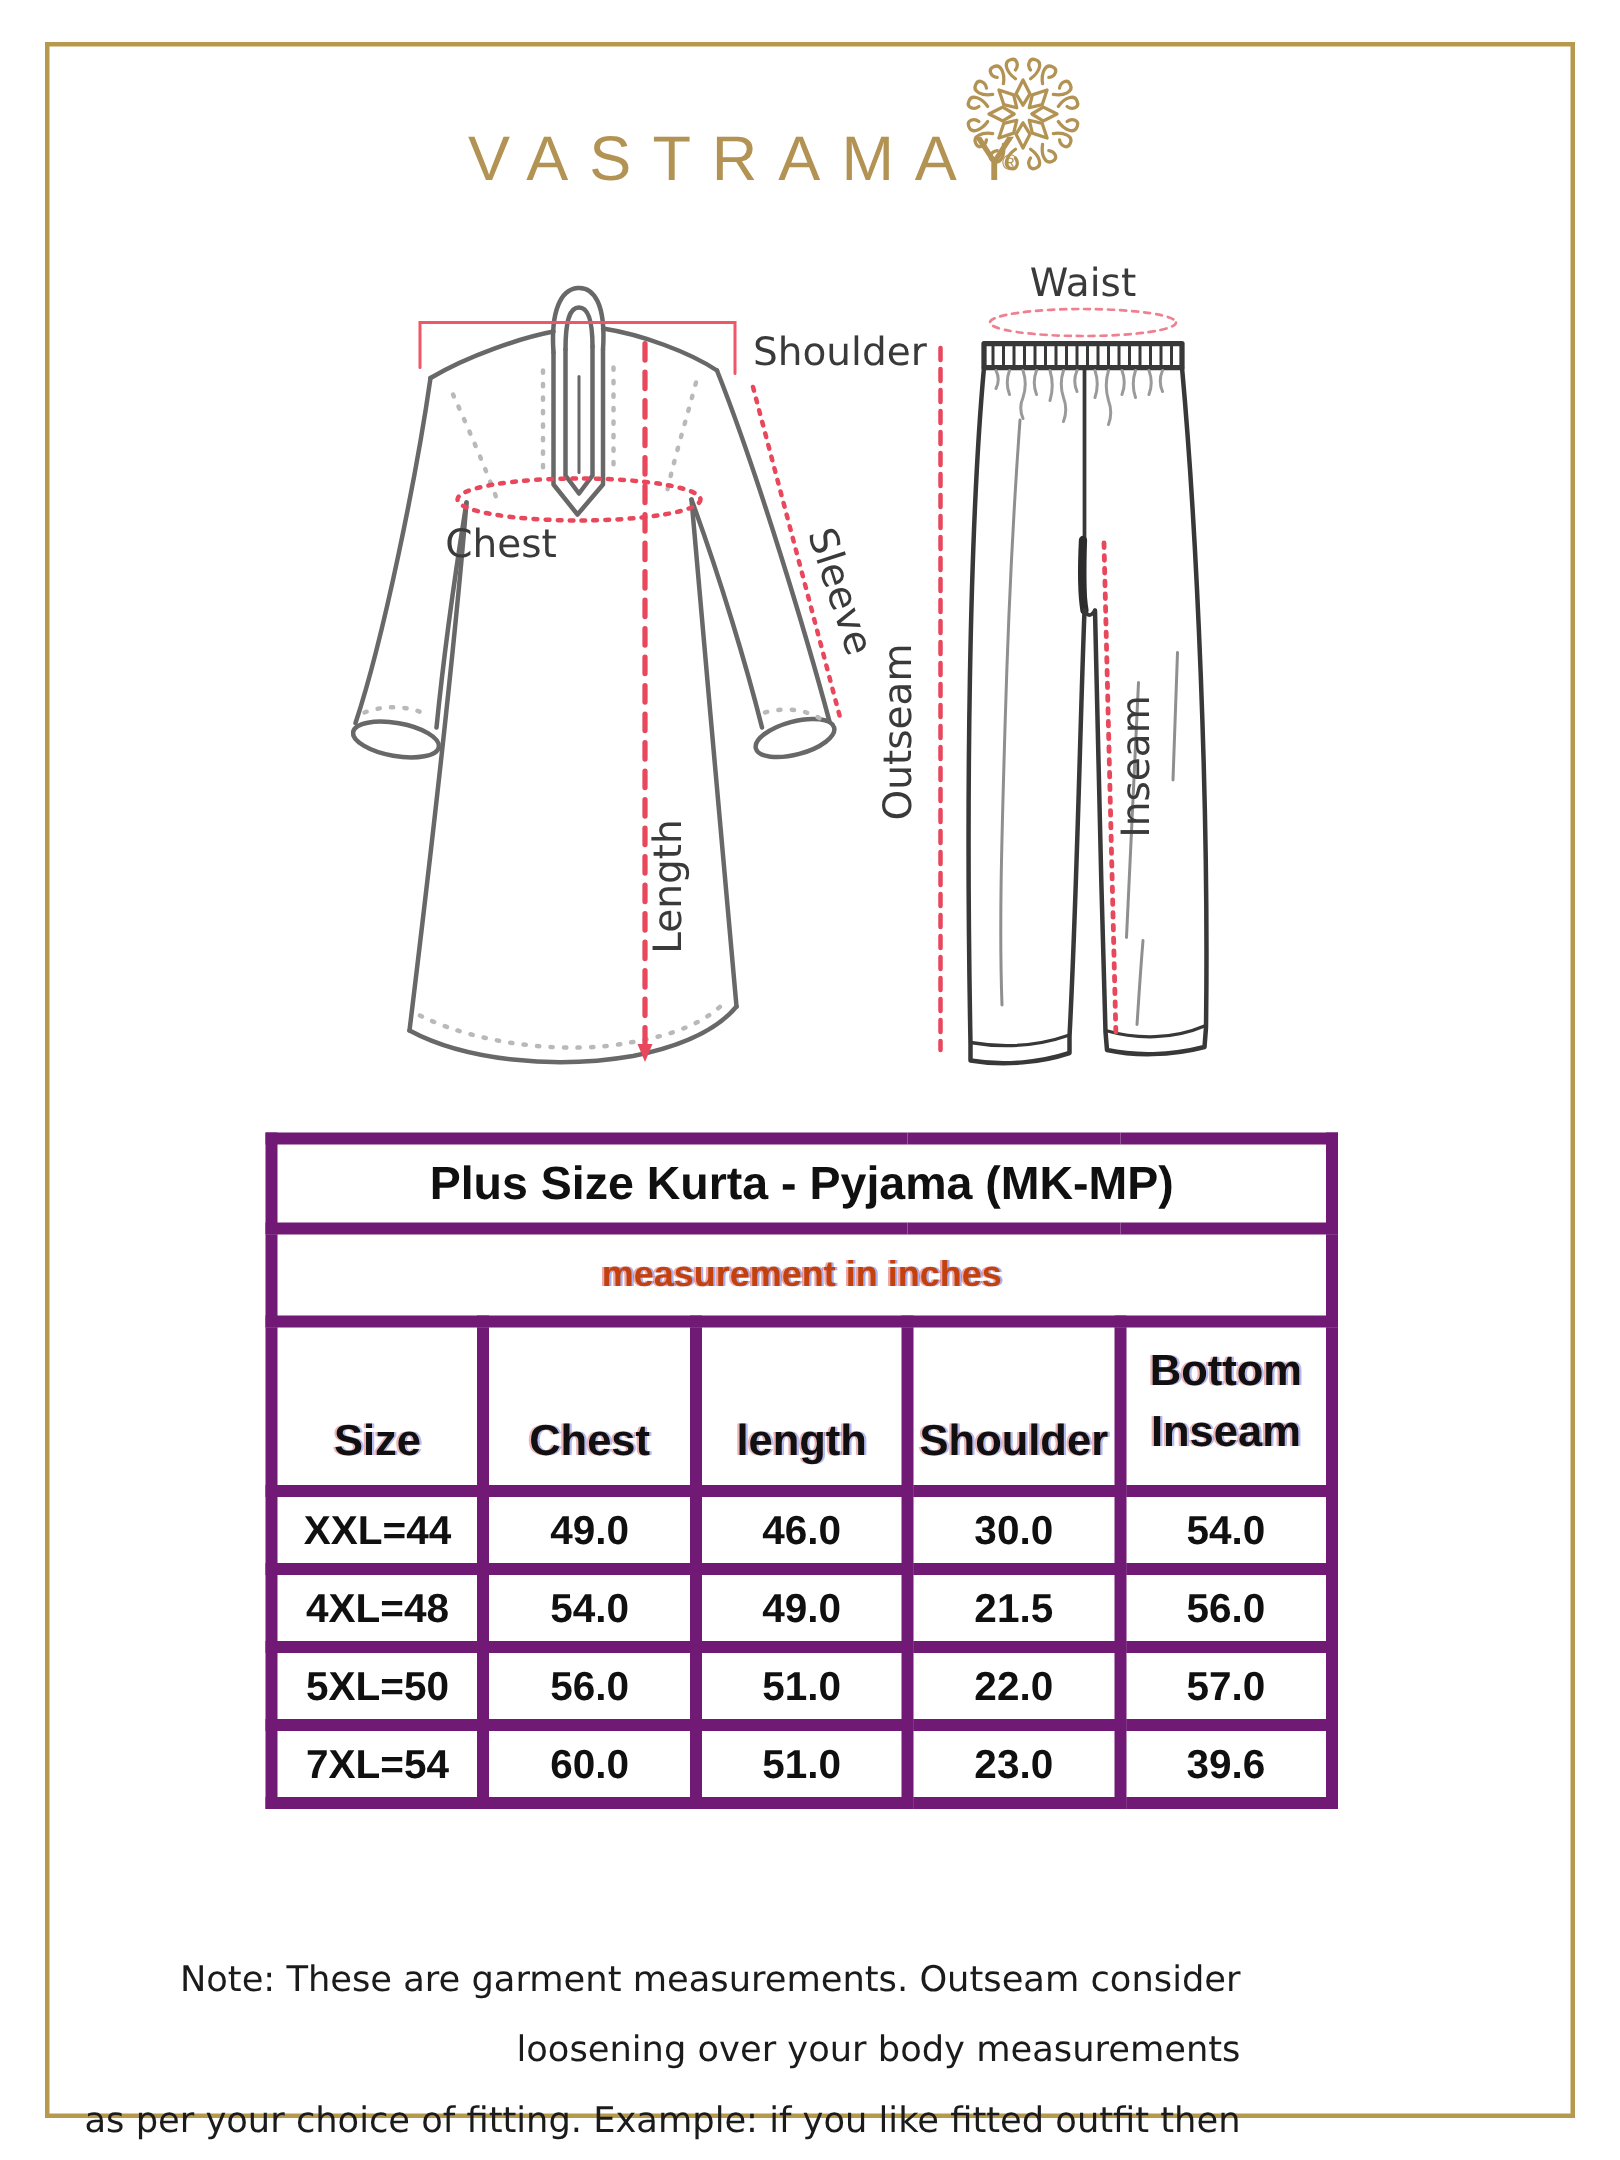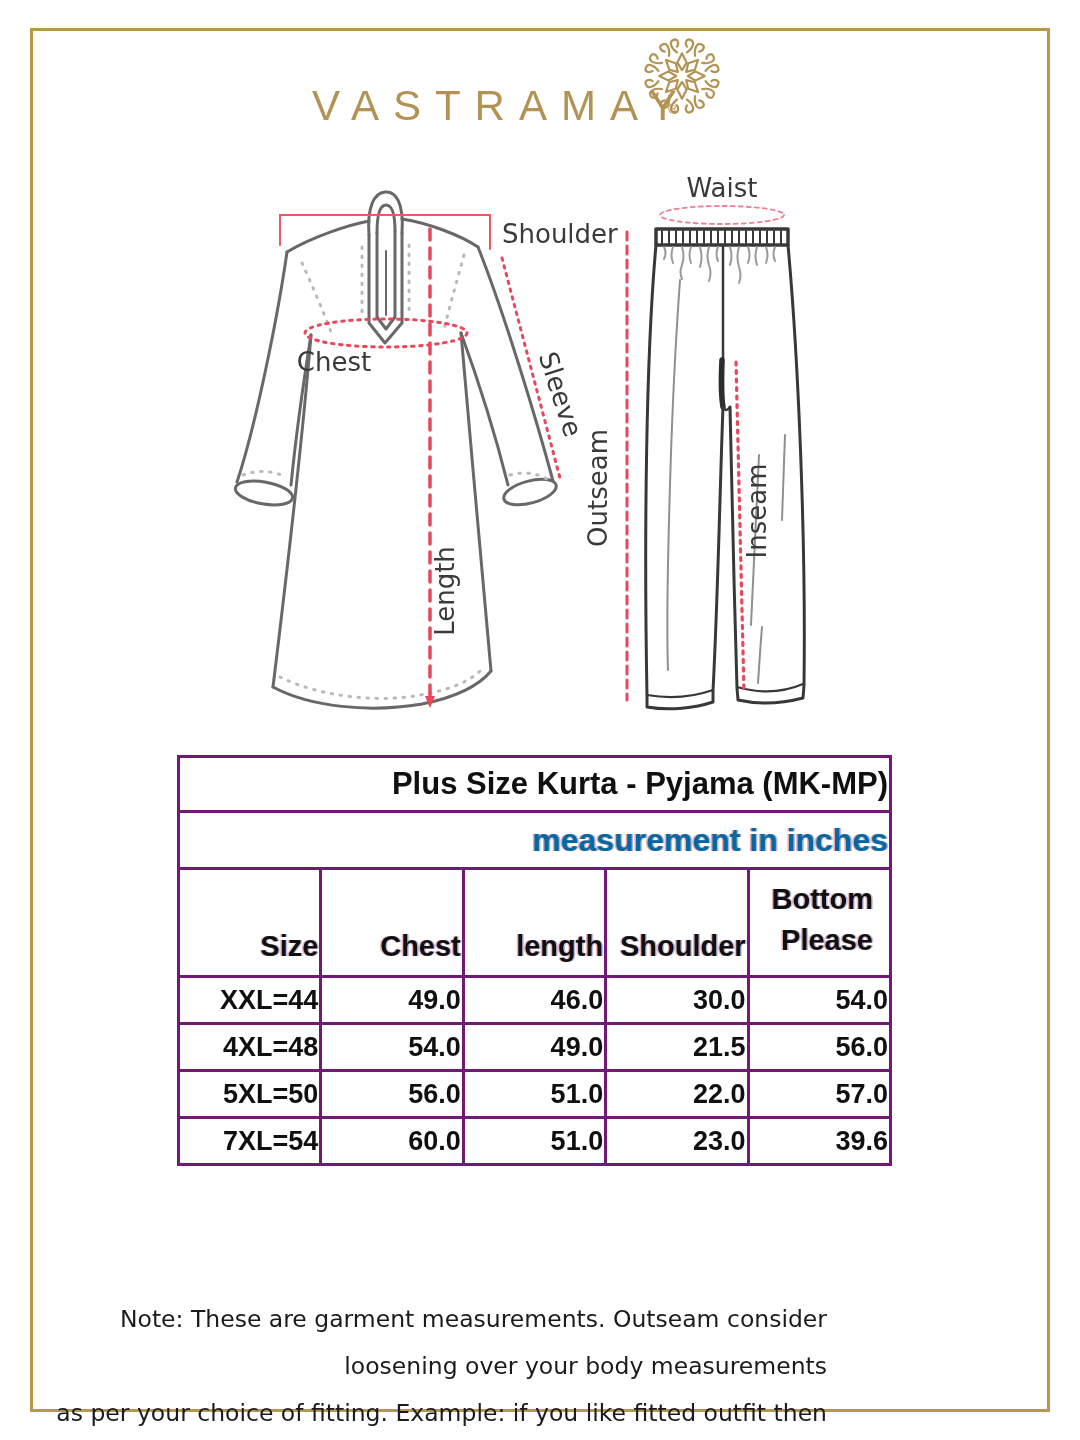--- a/index.html
+++ b/index.html
@@ -11,23 +11,23 @@
   .brand-reg{position:absolute;left:668px;top:100px;font-family:"Liberation Sans",sans-serif;
     font-size:15px;color:#b39353;}
   .brand-icon{position:absolute;left:640px;top:34px;width:84px;height:84px;}
   
   .diagram{position:absolute;left:40px;top:155px;width:1000px;height:595px;}
   .diagram text{font-family:"DejaVu Sans",sans-serif;font-size:26px;fill:#3a3a3a;}
   
   .size-table{position:absolute;left:177px;top:755px;width:715px;border-collapse:collapse;
     table-layout:fixed;font-family:"Liberation Sans",sans-serif;font-weight:bold;color:#101010;
     border:3px solid #111;}
-  .size-table td,.size-table th{border:3px solid #701a75;text-align:right;}
+  .size-table td,.size-table th{border:8px solid #701a75;text-align:center;}
   .t-title{height:50px;font-size:31px;}
-  .t-sub{height:52px;font-size:32px;color:#0369a1;
+  .t-sub{height:52px;font-size:24px;color:#c2410c;
     text-shadow:-1.5px 0 rgba(210,40,40,.40),1.5px 0 rgba(40,60,220,.40);}
   .t-head th{height:92px;font-size:29px;vertical-align:bottom;padding-bottom:12px;
     text-shadow:-1.5px 0 rgba(210,40,40,.35),1.5px 0 rgba(40,60,220,.35);}
   .t-head th.bl{vertical-align:middle;padding:0 16px 6px 16px;line-height:1.4;}
   .size-table tbody td{height:42px;font-size:27px;}
   
   .note{position:absolute;left:52px;right:62px;top:1296px;font-family:"DejaVu Sans",sans-serif;
     font-size:23.5px;color:#1b1b1b;text-align:right;line-height:47px;}
 </style>
 </head>
@@ -152,21 +152,21 @@
         <td colspan="5" class="t-title">Plus Size Kurta - Pyjama (MK-MP)</td>
       </tr>
       <tr>
         <td colspan="5" class="t-sub">measurement in inches</td>
       </tr>
       <tr class="t-head">
         <th>Size</th>
         <th>Chest</th>
         <th>length</th>
         <th>Shoulder</th>
-        <th class="bl">Bottom Please</th>
+        <th class="bl">Bottom Inseam</th>
       </tr>
     </thead>
     <tbody>
         <tr>
           <td>XXL=44</td>
           <td>49.0</td>
           <td>46.0</td>
           <td>30.0</td>
           <td>54.0</td>
         </tr>

